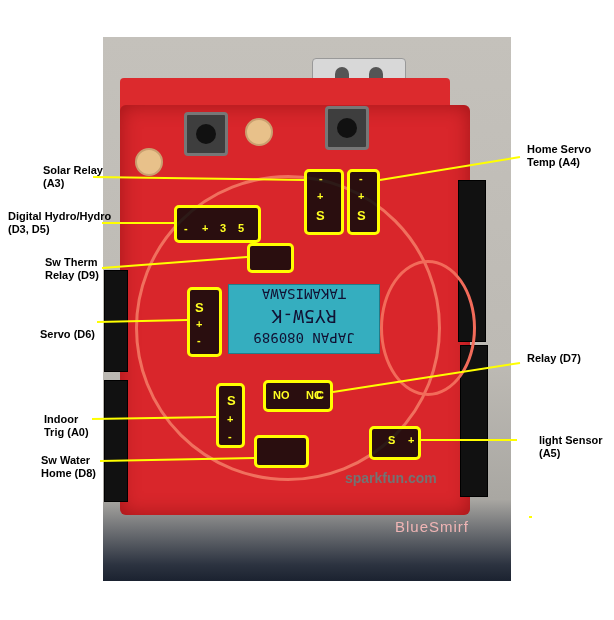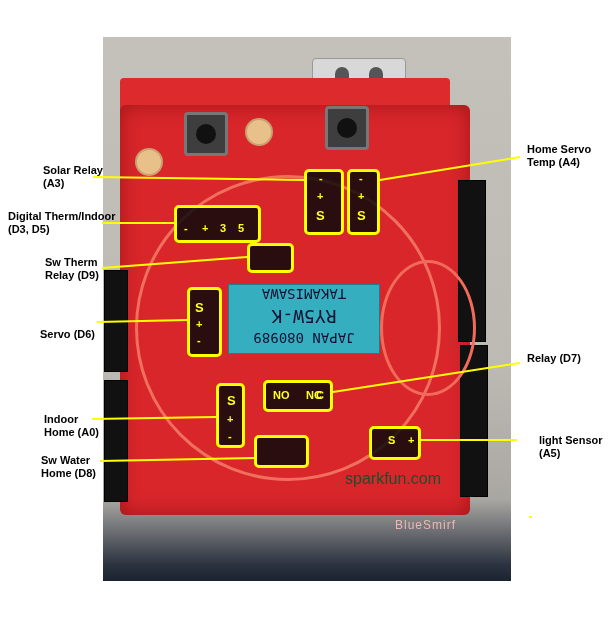--- a/index.html
+++ b/index.html
@@ -16,22 +16,22 @@
          background:#d8d8d8; border:1px solid #999; border-radius:4px; }
   .usb .slot { position:absolute; top:8px; width:14px; height:40px; background:#555; border-radius:7px 7px 2px 2px; }
   .button { position:absolute; width:38px; height:38px; background:#3e3e3e; border:3px solid #777; border-radius:4px; }
   .button::after { content:""; position:absolute; left:9px; top:9px; width:20px; height:20px; border-radius:50%; background:#111; }
   .led { position:absolute; width:24px; height:24px; border-radius:50%; background:#e8c18a; border:2px solid #caa070; }
   .header-strip { position:absolute; background:#111; border:1px solid #000; }
   .relay { position:absolute; left:228px; top:284px; width:152px; height:70px; background:#35aebf;
            border:1px solid #227c89; color:#113; font-family:"DejaVu Sans Mono", monospace;
            font-size:14px; text-align:center; transform:rotate(180deg); line-height:22px; padding-top:4px; box-sizing:border-box; }
   .relay div { transform:none; }
-  .sparkfun { position:absolute; left:345px; top:470px; color:#14532d; font-size:16px; font-weight:normal; }
-  .bluesmirf { position:absolute; left:395px; top:518px; color:#f0b5b5; font-size:12px; letter-spacing:1px; }
+  .sparkfun { position:absolute; left:345px; top:470px; color:#737373; font-size:14px; font-weight:bold; }
+  .bluesmirf { position:absolute; left:395px; top:518px; color:#f0b5b5; font-size:15px; letter-spacing:1px; }
   .wire { position:absolute; border:3px solid #f26b5a; border-radius:50%; }
   .box { position:absolute; border:3px solid #ffff00; border-radius:5px; box-sizing:border-box; background:rgba(10,10,10,.85); }
   .pin { position:absolute; color:#ffff22; font-weight:bold; font-size:11px; }
   .label { position:absolute; color:#000; font-weight:bold; font-size:11px; line-height:13px; }
   svg.lines { position:absolute; left:0; top:0; }
   .dot { position:absolute; left:529px; top:516px; width:3px; height:2px; background:#ffff00; }
 </style>
 </head>
 <body>
 
@@ -117,36 +117,36 @@
 
 <div class="label" style="left:43px;top:164px">
   <div>Solar Relay</div>
   <div>(A3)</div>
 </div>
 <div class="label" style="left:527px;top:143px">
   <div>Home Servo</div>
   <div>Temp (A4)</div>
 </div>
 <div class="label" style="left:8px;top:210px">
-  <div>Digital Therm/Indoor</div>
+  <div>Digital Hydro/Hydro</div>
   <div>(D3, D5)</div>
 </div>
 <div class="label" style="left:45px;top:256px">
   <div>Sw Therm</div>
   <div>Relay (D9)</div>
 </div>
 <div class="label" style="left:40px;top:328px">
   <div>Servo (D6)</div>
 </div>
 <div class="label" style="left:527px;top:352px">
   <div>Relay (D7)</div>
 </div>
 <div class="label" style="left:44px;top:413px">
   <div>Indoor</div>
-  <div>Home (A0)</div>
+  <div>Trig (A0)</div>
 </div>
 <div class="label" style="left:41px;top:454px">
   <div>Sw Water</div>
   <div>Home (D8)</div>
 </div>
 <div class="label" style="left:539px;top:434px">
   <div>light Sensor (A5)</div>
 </div>
 
 <div class="dot"></div>

